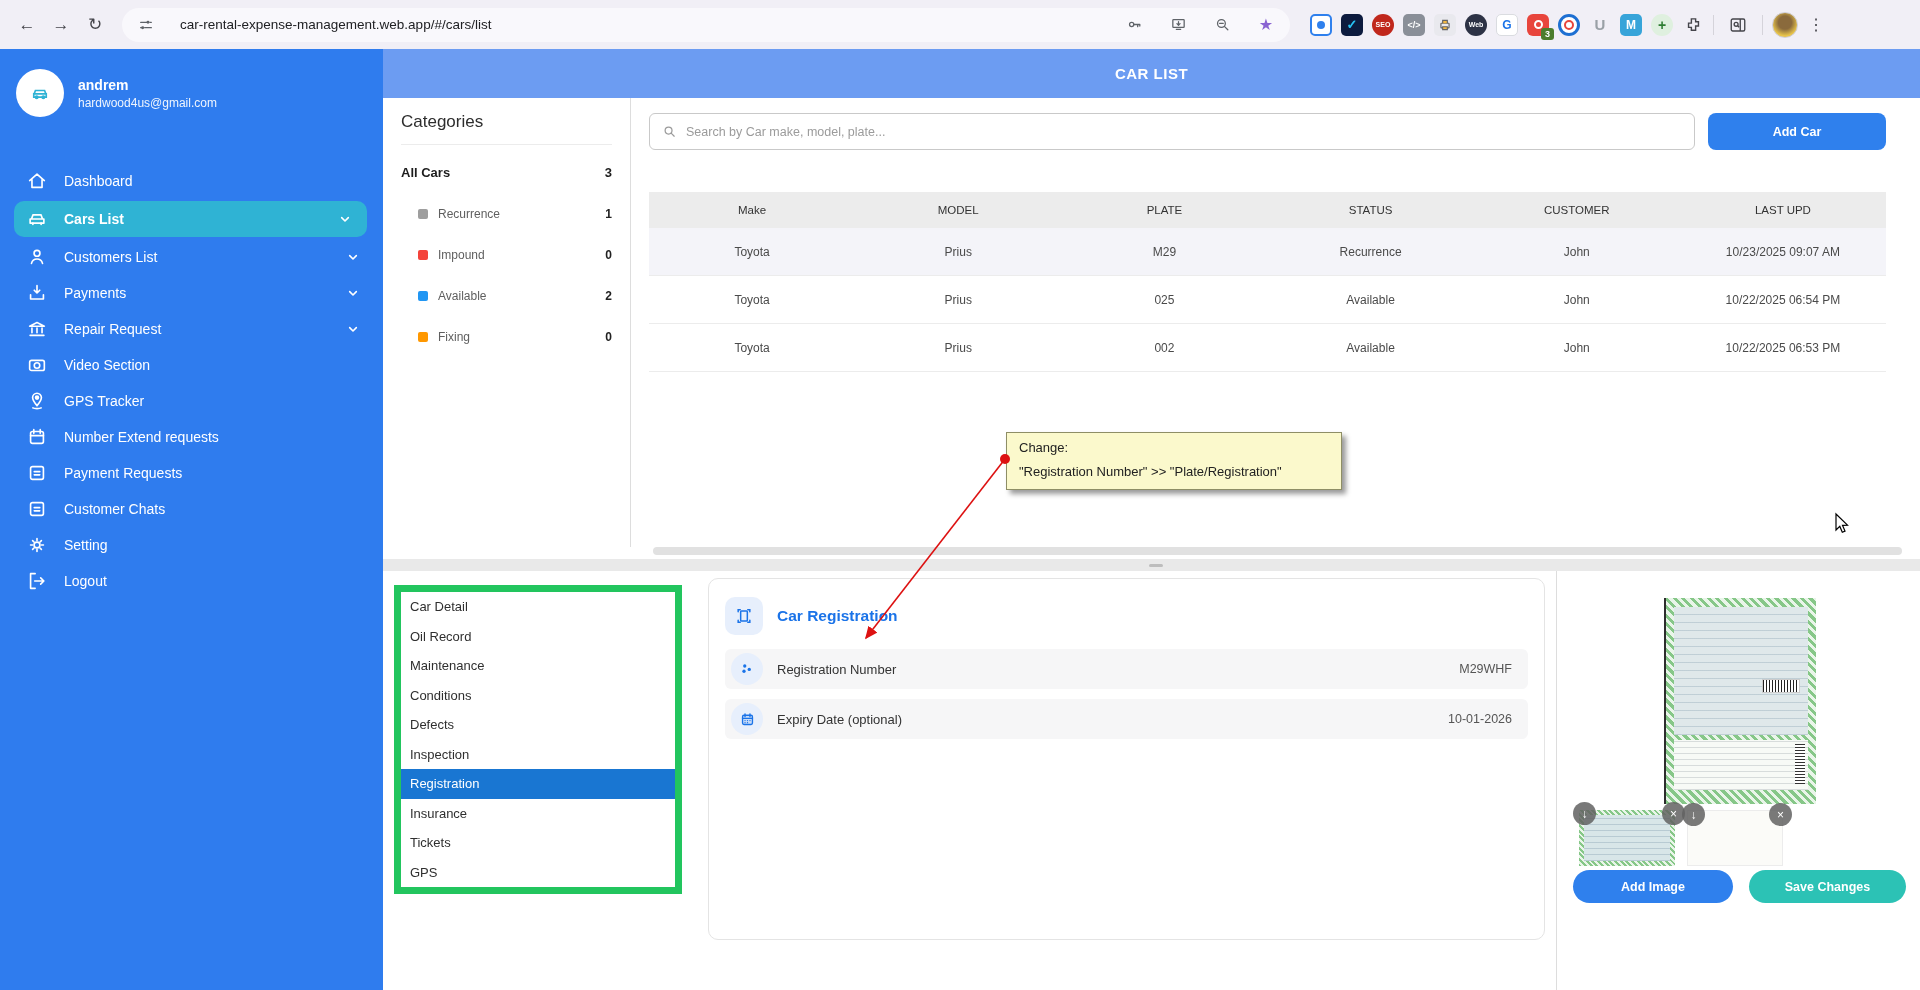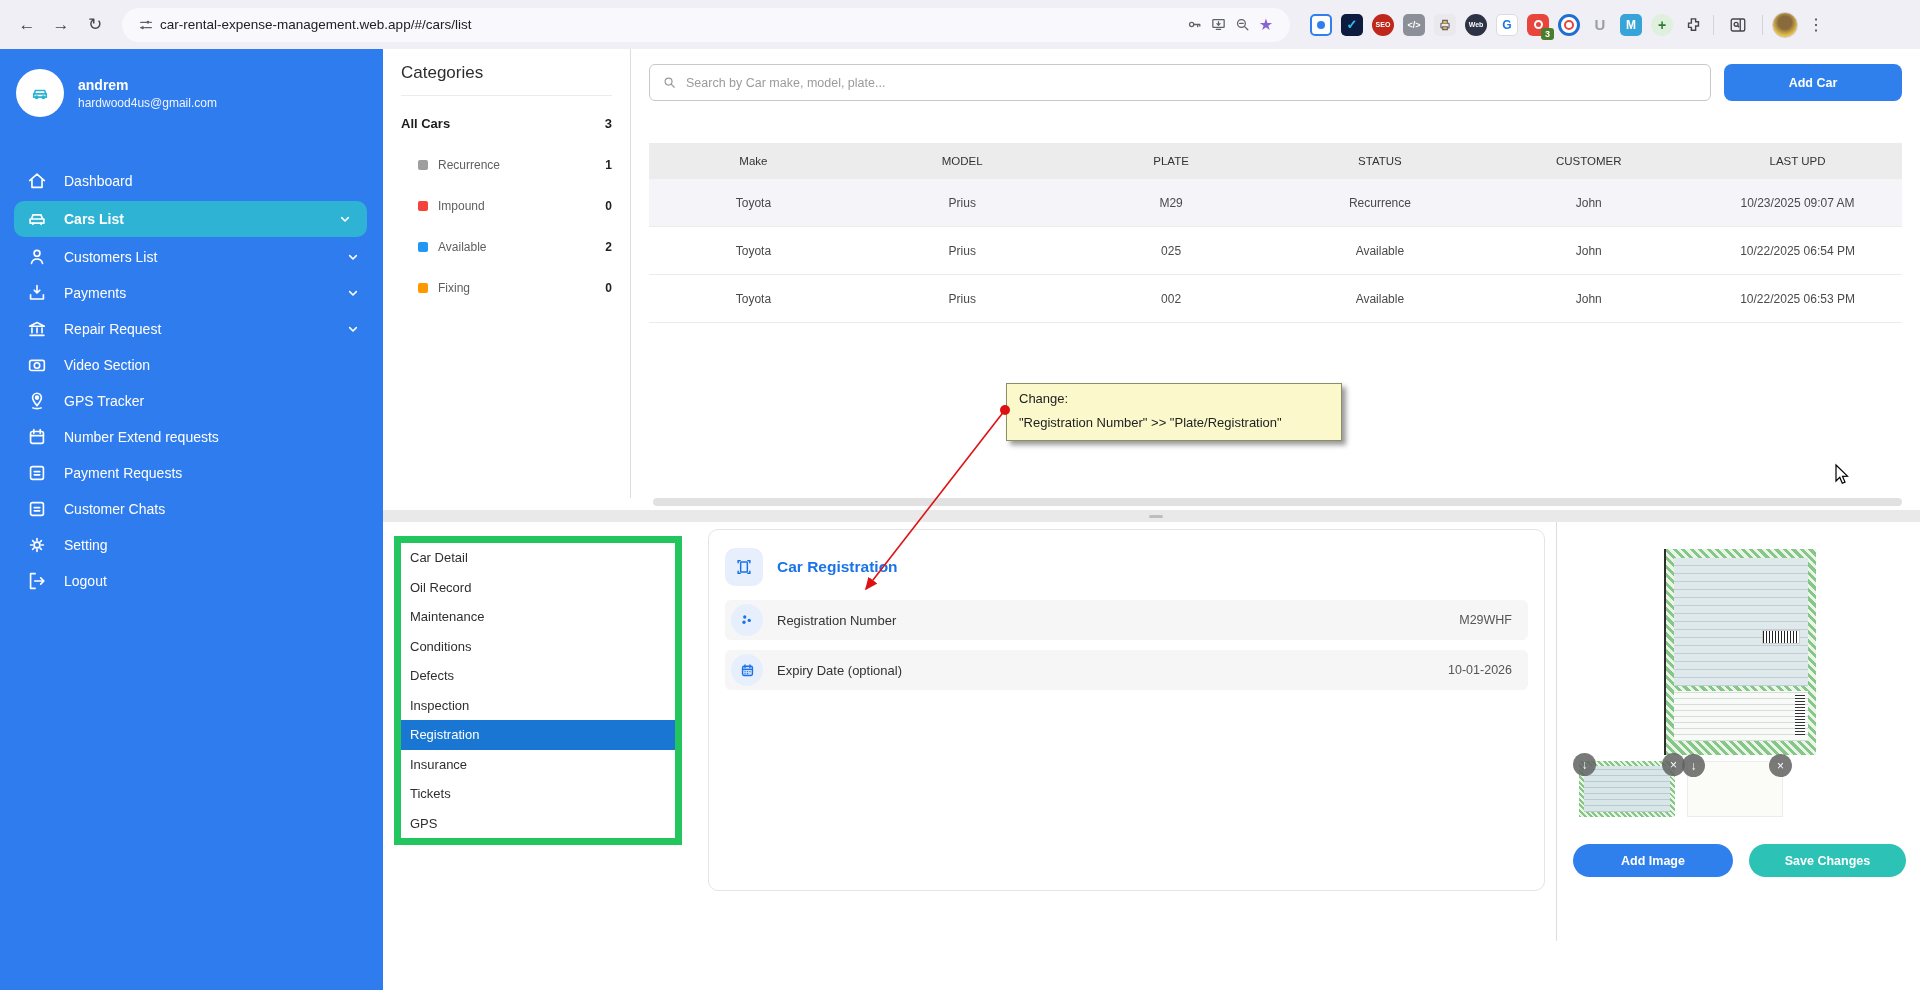--- a/index.html
+++ b/index.html
@@ -5,21 +5,21 @@
   * { box-sizing: border-box; margin: 0; padding: 0; }
   html,body { width:1920px; height:990px; overflow:hidden; }
   body { font-family:"Liberation Sans", sans-serif; background:#fff; }
   svg { display:block; }
 
   
   .browser { height:49px; background:#f1eff6; display:flex; align-items:center; padding:0 12px; gap:4px; }
   .nav-glyph { width:30px; height:30px; border-radius:50%; display:flex; align-items:center; justify-content:center;
                font-size:17px; color:#45454b; cursor:pointer; }
   .omnibox { height:34px; width:1168px; margin-left:8px; border-radius:17px; background:#f9f8fc;
-             display:flex; align-items:center; padding:0 14px; gap:4px; }
+             display:flex; align-items:center; padding:0 14px; gap:24px; }
   .omni-url { flex:1; font-size:13.5px; color:#202124; white-space:nowrap; overflow:hidden; }
   .omni-ic { width:20px; height:20px; color:#5f6368; display:flex; align-items:center; justify-content:center; cursor:pointer; }
   .star { color:#8a63d2; font-size:16px; }
   .ext-row { display:flex; align-items:center; gap:9px; margin-left:16px; }
   .ext { width:22px; height:22px; border-radius:5px; display:flex; align-items:center; justify-content:center;
          font-size:9px; font-weight:bold; cursor:pointer; position:relative; }
   .ext .badge { position:absolute; right:-5px; bottom:-4px; background:#4c7d2c; color:#fff; font-size:9px;
                 padding:1px 4px; border-radius:3px; font-weight:bold; }
   .tb-div { width:1px; height:20px; background:#d5d3da; margin:0 5px; }
   .tb-avatar { width:26px; height:26px; border-radius:50%; background:radial-gradient(circle at 50% 40%, #8a6a3c 0 35%, #e8c44a 70%); border:1px solid #cfcdd6; cursor:pointer; }
@@ -48,21 +48,21 @@
   
   .categories { position:absolute; left:0; top:0; width:248px; height:449px; border-right:1px solid #ddd; padding:14px 18px; }
   .cat-title { font-size:17px; font-weight:normal; color:#2d2d2d; padding-bottom:12px; border-bottom:1px solid #ececec; }
   .cat-all { display:flex; justify-content:space-between; margin-top:20px; font-size:13px; font-weight:bold; color:#1d1d1d; }
   .cat-item { display:flex; align-items:center; gap:10px; margin-top:27px; padding-left:17px; cursor:pointer; }
   .cat-sq { width:10px; height:10px; border-radius:2px; flex:0 0 10px; }
   .cat-label { font-size:12px; color:#5f5f5f; }
   .cat-count { margin-left:auto; font-size:12px; font-weight:bold; color:#222; }
 
   
-  .main-upper { position:absolute; left:248px; top:0; right:0; height:449px; padding:15px 18px 0 18px; }
+  .main-upper { position:absolute; left:248px; top:0; right:0; height:449px; padding:15px 34px 0 18px; }
   .toolbar { display:flex; gap:13px; }
   .search-box { flex:1; height:37px; border:1px solid #c9c9c9; border-radius:6px; display:flex; align-items:center;
                 padding:0 12px; gap:9px; background:#fff; }
   .search-box input { border:none; outline:none; flex:1; font-size:12.5px; color:#333; font-family:"Liberation Sans",sans-serif; }
   .search-box input::placeholder { color:#9b9b9b; }
   .btn-addcar { width:178px; height:37px; border:none; border-radius:8px; background:#2f80ed; color:#fff;
                 font-weight:bold; font-size:12.5px; cursor:pointer; font-family:"Liberation Sans",sans-serif; }
   .tbl { margin-top:42px; }
   .thead, .trow { display:grid; grid-template-columns:repeat(6,1fr); align-items:center; text-align:center; }
   .thead { background:#ececec; height:36px; font-size:11.5px; font-weight:500; color:#333; }
@@ -105,21 +105,21 @@
             background-image:repeating-linear-gradient(0deg,#333 0 1px,transparent 1px 3px); }
   .thumbs { position:absolute; left:22px; top:239px; display:flex; gap:12px; }
   .thumb { width:96px; height:56px; position:relative; cursor:pointer; }
   .thumb.green { background:repeating-linear-gradient(45deg,#86c788 0 2px,#e9f5e9 2px 4px); padding:5px; }
   .thumb.green .inner { width:100%; height:100%; background:#d8e6e8;
             background-image:repeating-linear-gradient(0deg, rgba(110,140,160,.3) 0 1px, transparent 1px 6px); }
   .thumb.white { background:#fbfbf8; border:1px solid #ececec; }
   .tbtn { position:absolute; width:23px; height:23px; border-radius:50%; background:rgba(97,97,97,.85); color:#fff;
           display:flex; align-items:center; justify-content:center; font-size:12px; cursor:pointer; z-index:5; }
   .tbtn.dl { left:-6px; top:-8px; } .tbtn.cl { right:-10px; top:-8px; }
-  .panel-btns { position:absolute; left:16px; right:14px; top:322px; display:flex; justify-content:space-between; }
+  .panel-btns { position:absolute; left:16px; right:14px; top:299px; display:flex; justify-content:space-between; }
   .btn-addimg { width:160px; height:33px; border:none; border-radius:17px; background:#2f80ed; color:#fff;
                 font-weight:bold; font-size:12.5px; cursor:pointer; font-family:"Liberation Sans",sans-serif; }
   .btn-save { width:157px; height:33px; border:none; border-radius:17px; background:#2cc2b5; color:#fff;
               font-weight:bold; font-size:12.5px; cursor:pointer; font-family:"Liberation Sans",sans-serif; }
 
   
   .note { position:absolute; left:623px; top:334px; width:336px; height:58px; background:#fbf9cc;
           border:1px solid #8e8e66; box-shadow:4px 4px 5px rgba(0,0,0,.4); padding:7px 12px; z-index:30;
           font-size:13px; color:#222; }
   .note .l2 { margin-top:9px; }
@@ -345,20 +345,23 @@
             <svg viewBox="0 0 24 24" fill="none" stroke="currentColor" stroke-width="1.8" stroke-linecap="round" stroke-linejoin="round">
               <path d="M10 4H5v16h5M9.5 12h10M16 8.5L19.5 12 16 15.5"></path>
             </svg>
           </span>
         <span>Logout</span>
       </div>
     </div>
   </div>
 
   <div class="content">
+    <div class="page-header">
+      <span>CAR LIST</span>
+    </div>
 
     <div class="content-body">
 
       <div class="categories">
         <div class="cat-title">Categories</div>
         <div class="cat-all">
           <span>All Cars</span>
           <span>3</span>
         </div>
         <div class="cat-item">

